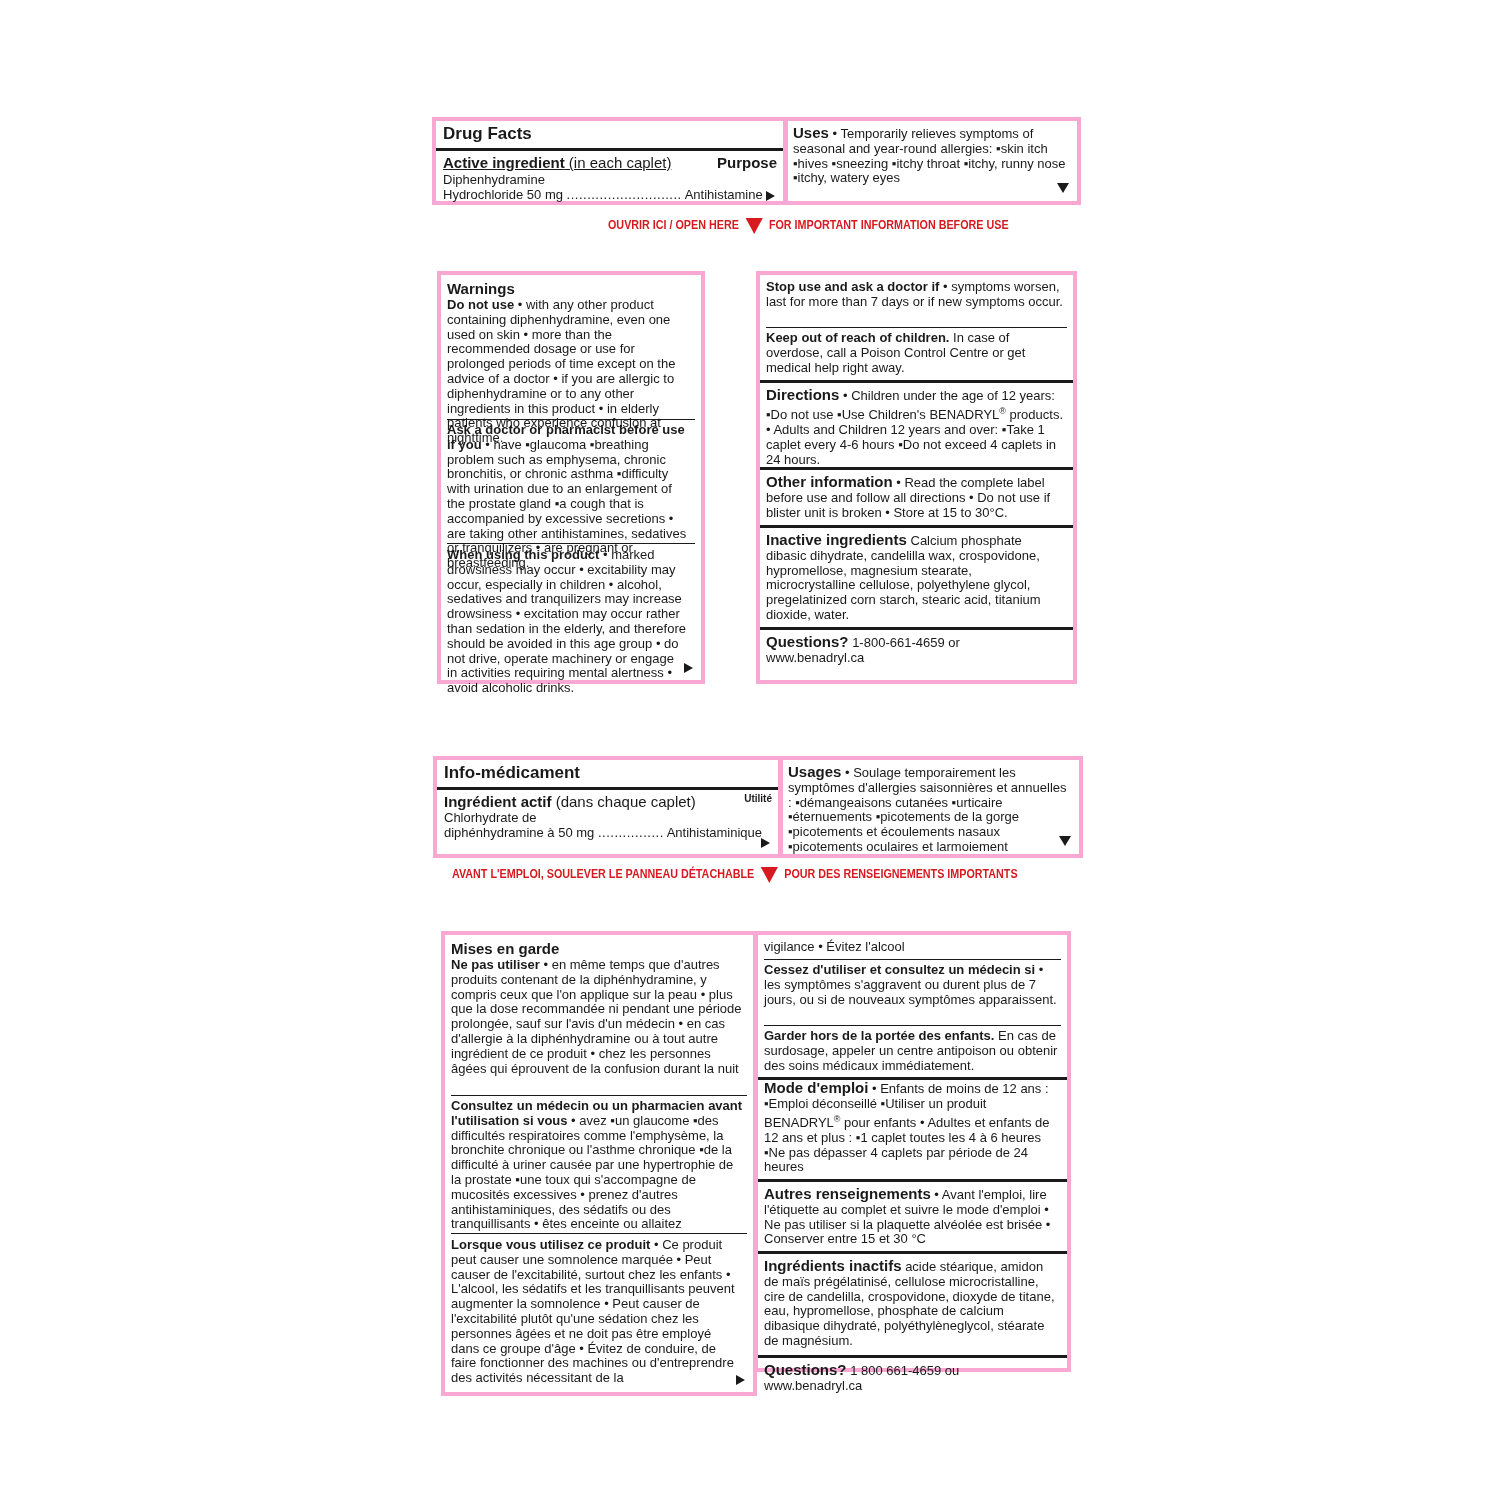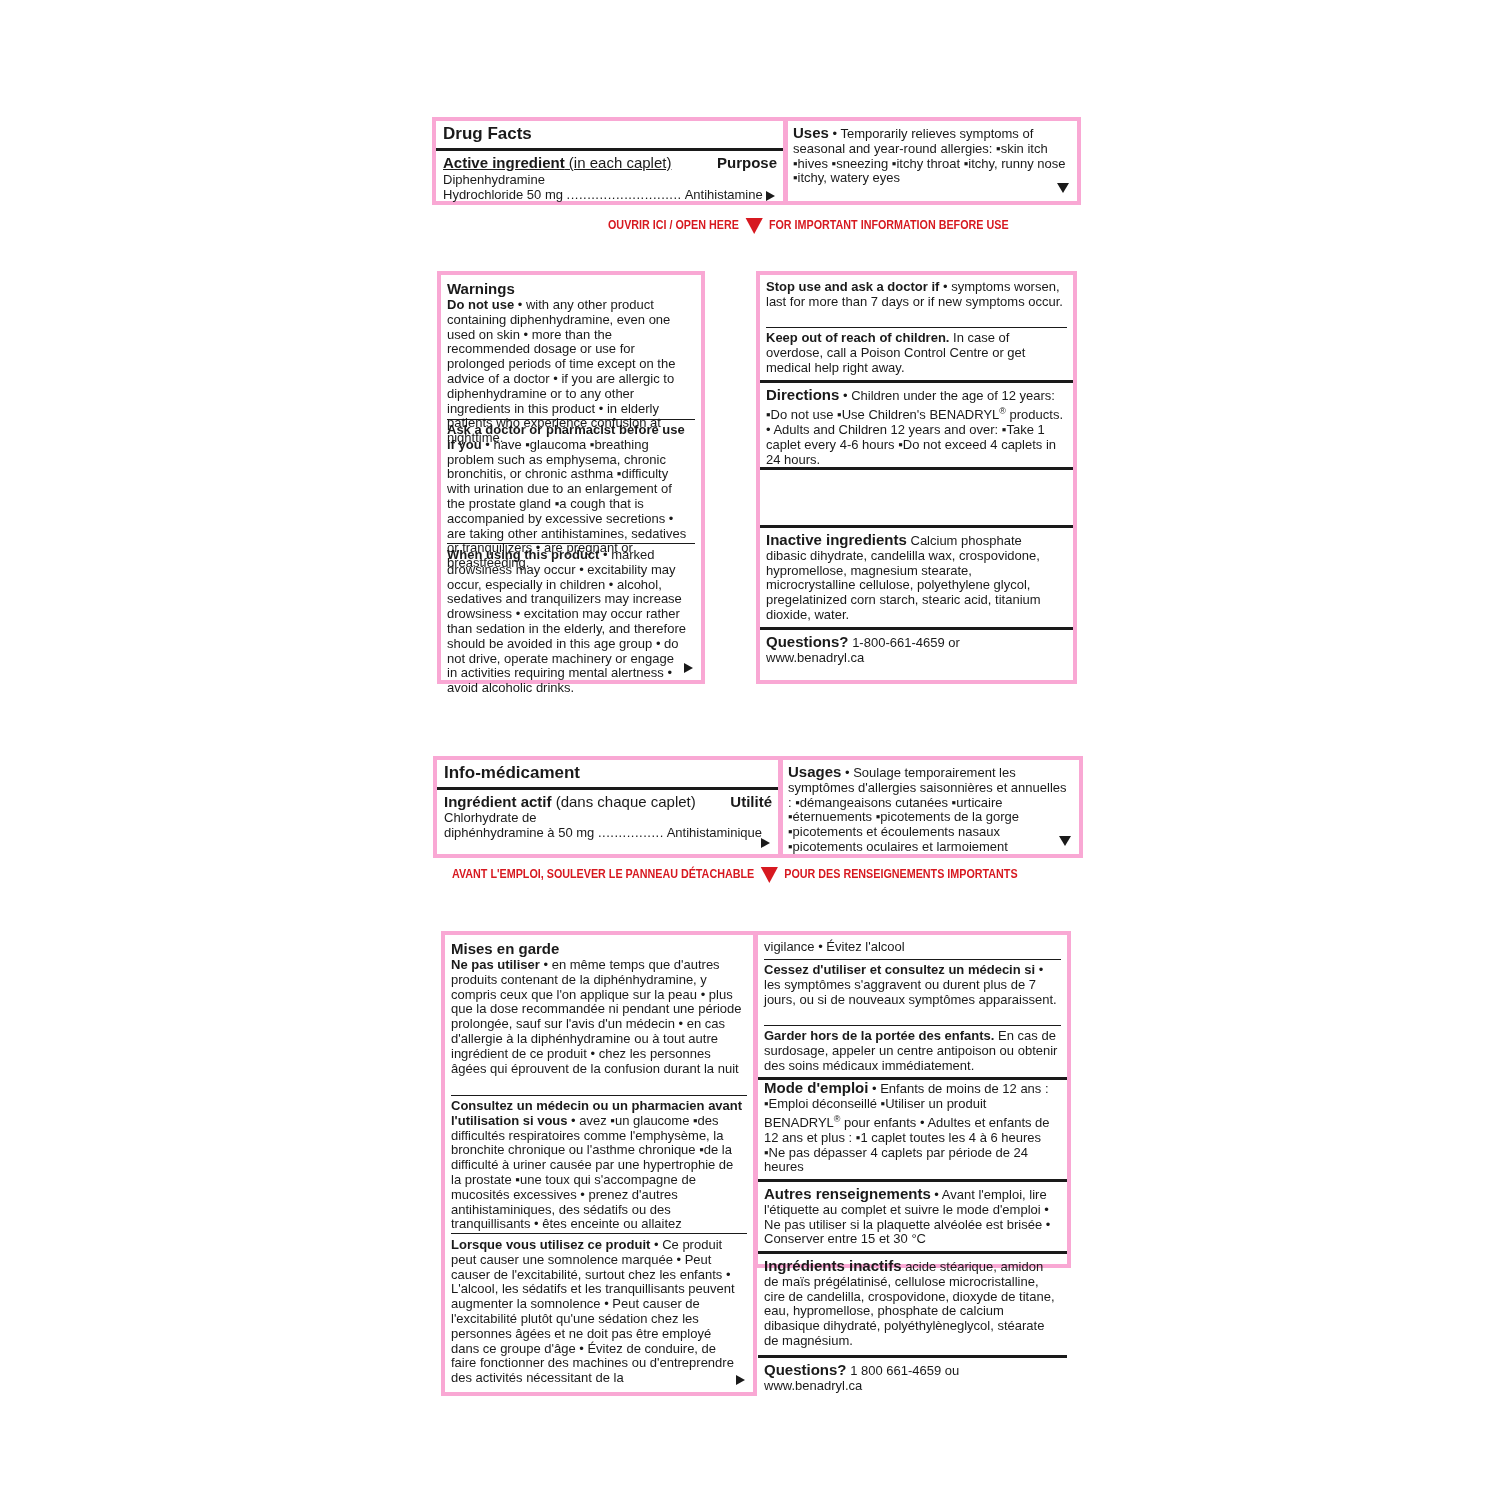--- a/index.html
+++ b/index.html
@@ -72,37 +72,40 @@
   </div>
   <div class="abs rule" style="left:6px; right:6px; top:52px;"></div>
   <div class="abs txt" style="left:6px; top:56px; right:8px;">
     <span class="b">Keep out of reach of children.</span><span> In case of overdose, call a Poison Control Centre or get medical help right away.</span>
   </div>
   <div class="abs thick" style="left:0; right:0; top:105px;"></div>
   <div class="abs txt" style="left:6px; top:113px; right:8px;">
     <span class="h2">Directions</span><span>  • Children under the age of 12 years: ▪Do not use  ▪Use Children's BENADRYL</span><sup style="font-size:9px;">®</sup><span> products.  • Adults and Children 12 years and over: ▪Take 1 caplet every 4-6 hours ▪Do not exceed 4 caplets in 24 hours.</span>
   </div>
   <div class="abs thick" style="left:0; right:0; top:192px;"></div>
+  <div class="abs txt" style="left:6px; top:200px; right:8px;">
+    <span class="h2">Other information</span><span>  • Read the complete label before use and follow all directions  • Do not use if blister unit is broken  • Store at 15 to 30°C.</span>
+  </div>
   <div class="abs thick" style="left:0; right:0; top:250px;"></div>
   <div class="abs txt" style="left:6px; top:258px; right:8px;">
     <span class="h2">Inactive ingredients</span><span> Calcium phosphate dibasic dihydrate, candelilla wax, crospovidone, hypromellose, magnesium stearate, microcrystalline cellulose, polyethylene glycol, pregelatinized corn starch, stearic acid, titanium dioxide, water.</span>
   </div>
   <div class="abs thick" style="left:0; right:0; top:352px;"></div>
   <div class="abs txt" style="left:6px; top:360px; right:90px;">
     <span class="h2">Questions?</span><span> 1-800-661-4659 or www.benadryl.ca</span>
   </div>
 </div>
 
 <div class="panel" style="left:433px; top:756px; width:349px; height:102px;">
   <div class="abs h1" style="left:7px; top:3px;">Info-médicament</div>
   <div class="abs thick" style="left:0; right:0; top:27px;"></div>
   <div class="abs" style="left:7px; top:33px; font-size:15px;">
     <span class="b">Ingrédient actif</span><span> (dans chaque caplet)</span>
   </div>
-  <div class="abs b" style="right:6px; top:33px; font-size:15px;">Utilité</div>
+  <div class="abs b" style="right:6px; top:33px; font-size:10px;">Utilité</div>
   <div class="abs txt" style="left:7px; top:51px;">Chlorhydrate de</div>
   <div class="abs txt" style="left:7px; top:66px; right:6px; white-space:nowrap;">
     <span>diphénhydramine à 50 mg</span>
     <span class="dots">................</span>
     <span>Antihistaminique</span>
   </div>
   <span class="abs arrow-r" style="right:8px; bottom:6px;"></span>
 </div>
 
 <div class="panel" style="left:779px; top:756px; width:304px; height:102px;">
@@ -127,21 +130,21 @@
   <div class="abs txt" style="left:6px; top:164px; right:6px;">
     <span class="b">Consultez un médecin ou un pharmacien avant l'utilisation si vous</span><span>  • avez  ▪un glaucome ▪des difficultés respiratoires comme l'emphysème, la bronchite chronique ou l'asthme chronique  ▪de la difficulté à uriner causée par une hypertrophie de la prostate  ▪une toux qui s'accompagne de mucosités excessives • prenez d'autres antihistaminiques, des sédatifs ou des tranquillisants  • êtes enceinte ou allaitez</span>
   </div>
   <div class="abs rule" style="left:6px; right:6px; top:298px;"></div>
   <div class="abs txt" style="left:6px; top:303px; right:14px;">
     <span class="b">Lorsque vous utilisez ce produit</span><span> • Ce produit peut causer une somnolence marquée  • Peut causer de l'excitabilité, surtout chez les enfants • L'alcool, les sédatifs et les tranquillisants peuvent augmenter la somnolence  • Peut causer de l'excitabilité plutôt qu'une sédation chez les personnes âgées et ne doit pas être employé dans ce groupe d'âge  • Évitez de conduire, de faire fonctionner des machines ou d'entreprendre des activités nécessitant de la</span>
   </div>
   <span class="abs arrow-r" style="right:8px; bottom:7px;"></span>
 </div>
 
-<div class="panel" style="left:754px; top:931px; width:317px; height:337px;">
+<div class="panel" style="left:754px; top:931px; width:317px; height:441px;">
   <div class="abs txt" style="left:6px; top:5px; right:6px;">vigilance  • Évitez l'alcool</div>
   <div class="abs rule" style="left:6px; right:6px; top:24px;"></div>
   <div class="abs txt" style="left:6px; top:28px; right:6px;">
     <span class="b">Cessez d'utiliser et consultez un médecin si</span><span> • les symptômes s'aggravent ou durent plus de 7 jours, ou si de nouveaux symptômes apparaissent.</span>
   </div>
   <div class="abs rule" style="left:6px; right:6px; top:90px;"></div>
   <div class="abs txt" style="left:6px; top:94px; right:6px;">
     <span class="b">Garder hors de la portée des enfants.</span><span> En cas de surdosage, appeler un centre antipoison ou obtenir des soins médicaux immédiatement.</span>
   </div>
   <div class="abs thick" style="left:0; right:0; top:142px;"></div>

